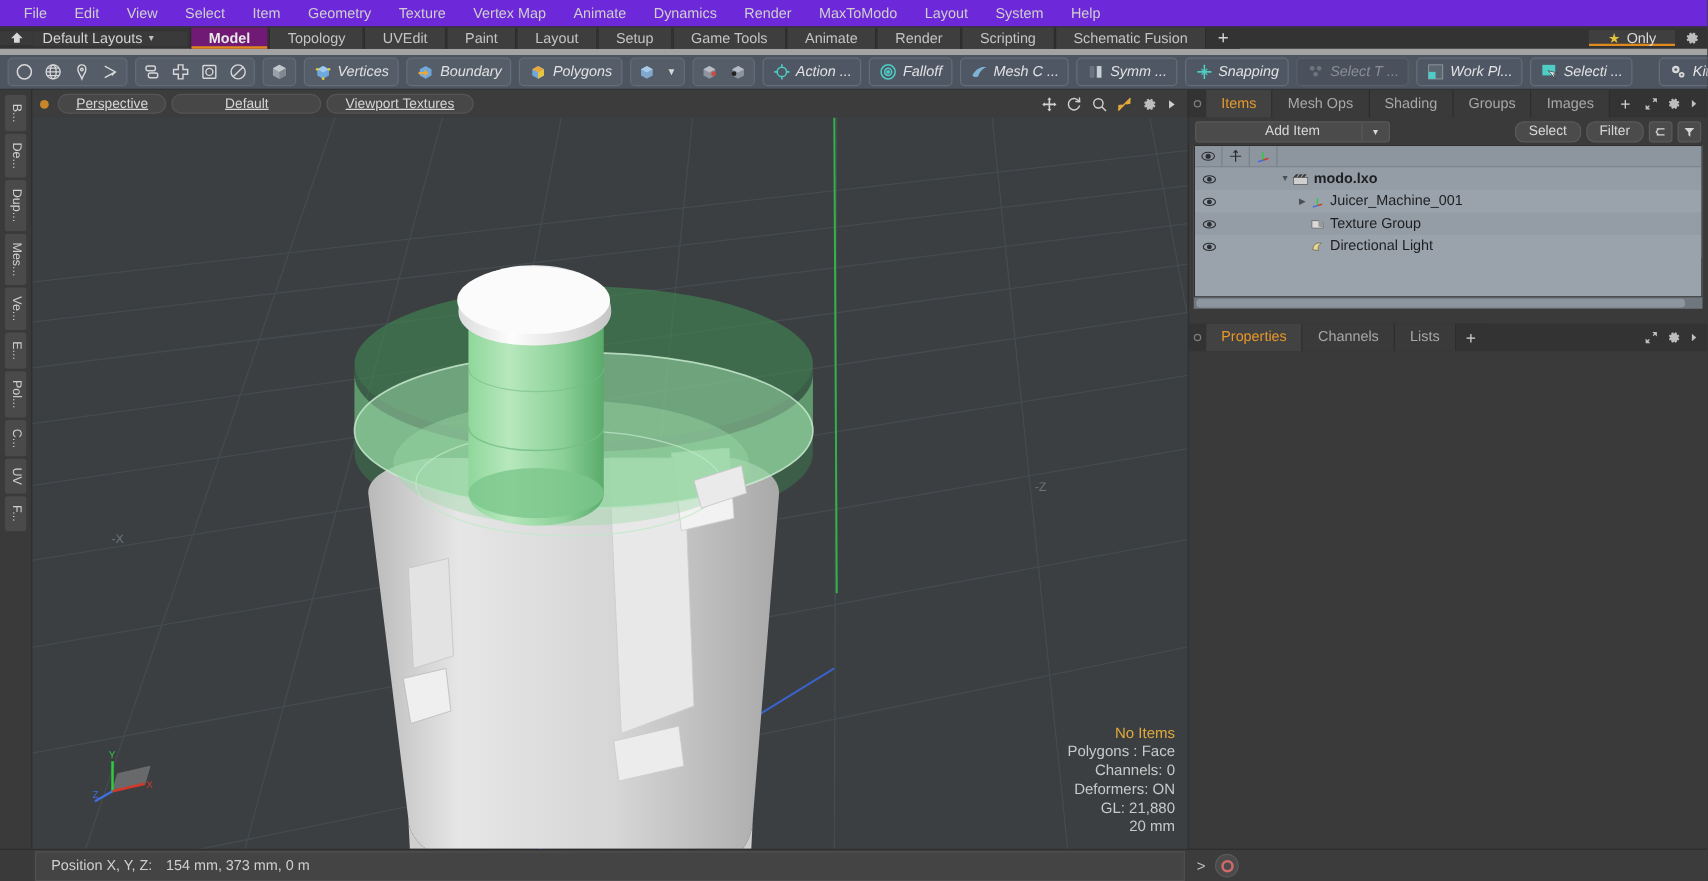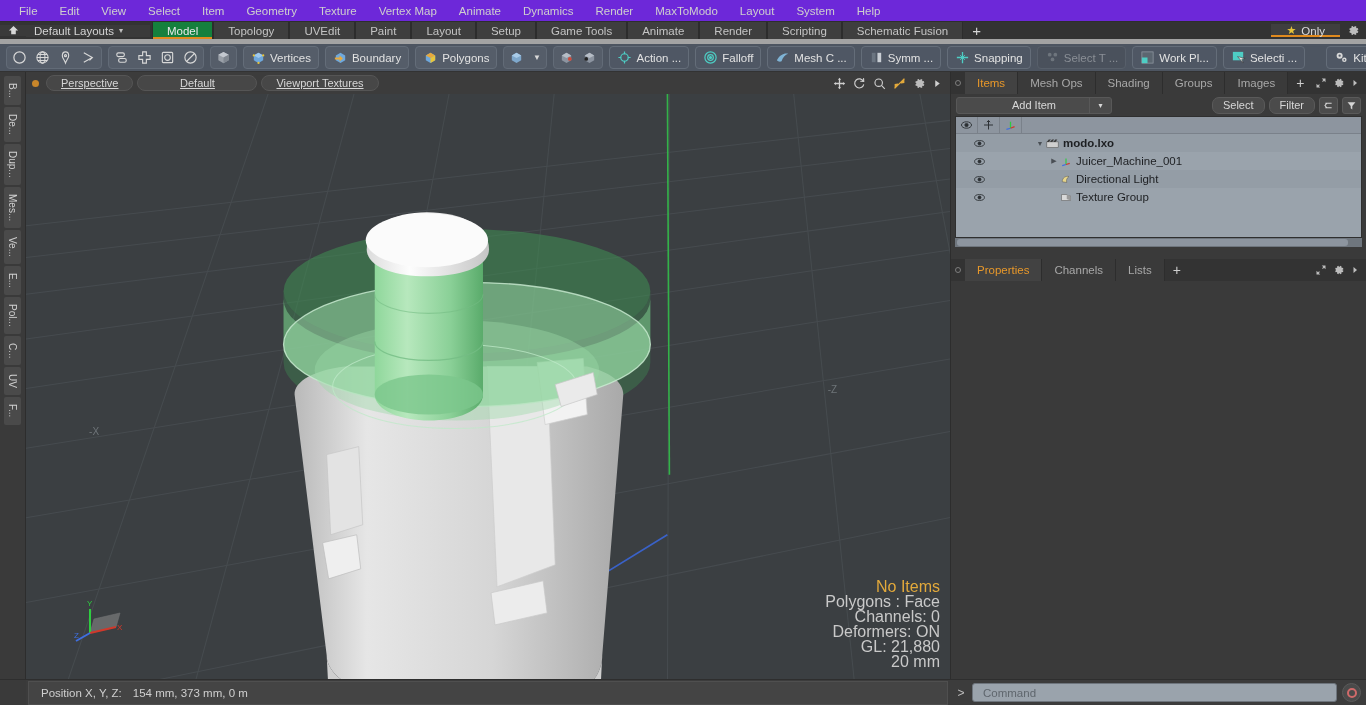--- a/index.html
+++ b/index.html
@@ -19,32 +19,32 @@
   
   .layoutbar { height:22px; background:#333; display:flex; align-items:center; flex:0 0 22px; border-bottom:5px solid #a3a3a3; }
   .homebtn { width:26px; display:flex; align-items:center; justify-content:center; background:#3a3a3a; }
   .homebtn svg { width:11px; height:11px; fill:#d8d8d8; }
   .layoutsel { display:flex; align-items:center; padding:0 10px 0 8px; color:#d4d4d4; font-size:11.5px; background:#3a3a3a;
                min-width:124px; }
   .layoutsel .caret { margin-left:5px; font-size:8px; color:#c0c0c0; }
   .ltabs { display:flex; align-items:stretch; margin-left:2px; }
   .ltab { padding:0 14px; display:flex; align-items:center; justify-content:center; color:#c4c4c4; font-size:11.5px;
           background:#3e3e3e; border-left:1px solid #2c2c2c; border-right:1px solid #2c2c2c; white-space:nowrap; }
-  .ltab.active { background:#15803d; color:#e8e8e8; box-shadow: inset 0 -2px 0 #e08a1e; }
+  .ltab.active { background:#701a75; color:#e8e8e8; box-shadow: inset 0 -2px 0 #e08a1e; font-weight: bold; }
   .ltab.plus { padding:0 9px; font-size:15px; color:#d6d6d6; background:#333; border:none; }
   .lbar-right { margin-left:auto; display:flex; align-items:center; }
   .onlybtn { display:flex; align-items:center; gap:5px; padding:0 15px; height:100%; background:#3f3f3f;
              box-shadow: inset 0 -2px 0 #e08a1e; color:#dcdcdc; font-size:11.5px; }
   .star { color:#e3c13a; font-size:11px; }
   .gearbtn { width:26px; display:flex; align-items:center; justify-content:center; background:#333; }
   .gear { width:13px; height:13px; fill:#bdbdbd; }
 
   
   .toolbar { height:28px; background:#4d5561; display:flex; align-items:center; padding:0 3px; gap:0; flex:0 0 28px;
-             border-bottom:1px solid #333; }
+             border-bottom:1px solid #333;font-style:italic; }
   .tgroup { display:flex; align-items:center; background:#555d69; border:1px solid #626b77; border-radius:4px;
             height:23px; margin:0 3px; padding:0 1px; }
   .ticon { width:23px; height:21px; display:flex; align-items:center; justify-content:center; }
   .ticon svg { width:15px; height:15px; }
   .tbtn { display:flex; align-items:center; gap:4px; height:23px; padding:0 7px; background:#555d69;
           border:1px solid #646d79; border-radius:4px; margin:0 3px; color:#e2e2e2; font-size:11.5px; white-space:nowrap; }
   .tbtn.flat { background:#4f5764; }
   .tbtn.dim { color:#8a8f96; background:#4a515c; border-color:#575f6a; }
   .tbtn .cube { width:15px; height:15px; }
   .drop { width:17px; height:23px; display:flex; align-items:center; justify-content:center; color:#d8d8d8; font-size:8px; }
@@ -67,21 +67,21 @@
            color:#d6d6d6; font-size:11px; display:flex; align-items:center; justify-content:center; margin-right:4px;
            white-space:nowrap;text-decoration:underline; }
   .vphead-right { margin-left:auto; display:flex; align-items:center; gap:7px; padding-right:8px; }
   .vphead-right svg { width:13px; height:13px; }
 
   .viewport { flex:1 1 auto; position:relative; background:#3b3f42; overflow:hidden; }
 
   
   .grid-svg { position:absolute; inset:0; width:100%; height:100%; }
 
-  .stats { position:absolute; right:10px; bottom:10px; text-align:right; line-height:15px; font-size:16px; color:#c9c9c9; }
+  .stats { position:absolute; right:10px; bottom:10px; text-align:right; line-height:15px; font-size:12px; color:#c9c9c9; }
   .stats .hl { color:#e2a93b; }
 
   .axisgiz { position:absolute; left:46px; bottom:30px; width:60px; height:52px; }
 
   
   .rpanel { width:416px; background:#3a3a3a; display:flex; flex-direction:column; border-left:1px solid #2d2d2d; }
   .ptabrow { height:22px; background:#333; display:flex; align-items:stretch; flex:0 0 22px; }
   .pdot { width:14px; display:flex; align-items:center; justify-content:center; }
   .pdot i { width:6px; height:6px; border-radius:50%; border:1.5px solid #7d7d7d; display:block; }
   .ptab { padding:0 12px; display:flex; align-items:center; color:#a8a8a8; font-size:11.5px; background:#3a3a3a;
@@ -103,21 +103,21 @@
            display:flex; align-items:center; justify-content:center; }
   .sqbtn svg { width:11px; height:11px; }
 
   
   .treewrap { background:#9aa3ac; margin:0 4px; border:1px solid #2f2f2f; height:122px; display:flex; flex-direction:column; }
   .treehead { height:17px; background:#8d959f; display:flex; align-items:center; border-bottom:1px solid #7a818a; }
   .thcol { width:22px; height:17px; display:flex; align-items:center; justify-content:center;
            border-right:1px solid #7a818a; }
   .thcol svg { width:13px; height:12px; }
   .thname { flex:1 1 auto; padding-left:12px; color:#4a4f55; font-size:11.5px; }
-  .trow { height:18px; display:flex; align-items:center;padding-left:12px; }
+  .trow { height:18px; display:flex; align-items:center; }
   .trow:nth-child(odd) { background:#9aa3ac; }
   .trow:nth-child(even) { background:#949da6; }
   .tcell { width:22px; height:18px; display:flex; align-items:center; justify-content:center; }
   .tcell svg { width:13px; height:11px; }
   .tlabel { display:flex; align-items:center; gap:4px; font-size:11.5px; color:#1d1f22; white-space:nowrap; }
   .tlabel.root { font-weight:bold; }
   .tw { width:12px; display:flex; align-items:center; justify-content:center; color:#4a4f55; font-size:7px; }
   .tindent { width:14px; }
   .scrollbar-h { height:9px; background:#6f767e; margin:0 4px; position:relative; }
   .scrollbar-h i { position:absolute; left:2px; top:1px; bottom:1px; width:96%; background:#8d959f; border-radius:3px; }
@@ -644,43 +644,43 @@
                 <ellipse cx="8" cy="6" rx="6" ry="3.6"></ellipse>
                 <circle cx="8" cy="6" r="1.8" fill="#2b2f33"></circle>
               </svg>
           </div>
           <div class="tcell"></div>
           <div class="tcell"></div>
           <div class="tindent"></div>
           <div class="tw"></div>
           <div class="tlabel">
             <svg style="width:12px;height:11px;" viewBox="0 0 16 12">
-                <path d="M3 9 C3 4 7 1 12 2 C9 4 8 7 9 10 Z" fill="#e8d68a" stroke="#555" stroke-width="0.7"></path>
-              </svg>
-            <span>Directional Light</span>
+                <path d="M2 2 L9 2 L11 4 L14 4 L14 10 L2 10 Z" fill="#d9d9d9" stroke="#555" stroke-width="0.7"></path>
+                <path d="M9 2 L14 4 L14 10 L9 8 Z" fill="#9a9a9a"></path>
+              </svg>
+            <span>Texture Group</span>
           </div>
         </div>
 
         <div class="trow">
           <div class="tcell">
             <svg viewBox="0 0 16 12" fill="none" stroke="#2b2f33" stroke-width="1.1">
                 <ellipse cx="8" cy="6" rx="6" ry="3.6"></ellipse>
                 <circle cx="8" cy="6" r="1.8" fill="#2b2f33"></circle>
               </svg>
           </div>
           <div class="tcell"></div>
           <div class="tcell"></div>
           <div class="tindent"></div>
           <div class="tw"></div>
           <div class="tlabel">
             <svg style="width:12px;height:11px;" viewBox="0 0 16 12">
-                <path d="M2 2 L9 2 L11 4 L14 4 L14 10 L2 10 Z" fill="#d9d9d9" stroke="#555" stroke-width="0.7"></path>
-                <path d="M9 2 L14 4 L14 10 L9 8 Z" fill="#9a9a9a"></path>
-              </svg>
-            <span>Texture Group</span>
+                <path d="M3 9 C3 4 7 1 12 2 C9 4 8 7 9 10 Z" fill="#e8d68a" stroke="#555" stroke-width="0.7"></path>
+              </svg>
+            <span>Directional Light</span>
           </div>
         </div>
       </div>
 
       <div class="scrollbar-h">
           <i></i>
         </div>
       <div class="propsep"></div>
 
       <div class="ptabrow">
@@ -710,20 +710,19 @@
   </div>
 
   <div class="statusbar">
     <div class="statusleft"></div>
     <div class="statusfield">
       <span>Position X, Y, Z:</span>
       <span style="margin-left:11px;">154 mm, 373 mm, 0 m</span>
     </div>
     <div class="cmdzone">
       <div class="chev">&gt;</div>
-      <div class="cmdinput">Command</div>
       <div class="recbtn">
           <i></i>
         </div>
     </div>
   </div>
 
 </div>
 
 </body></html>

